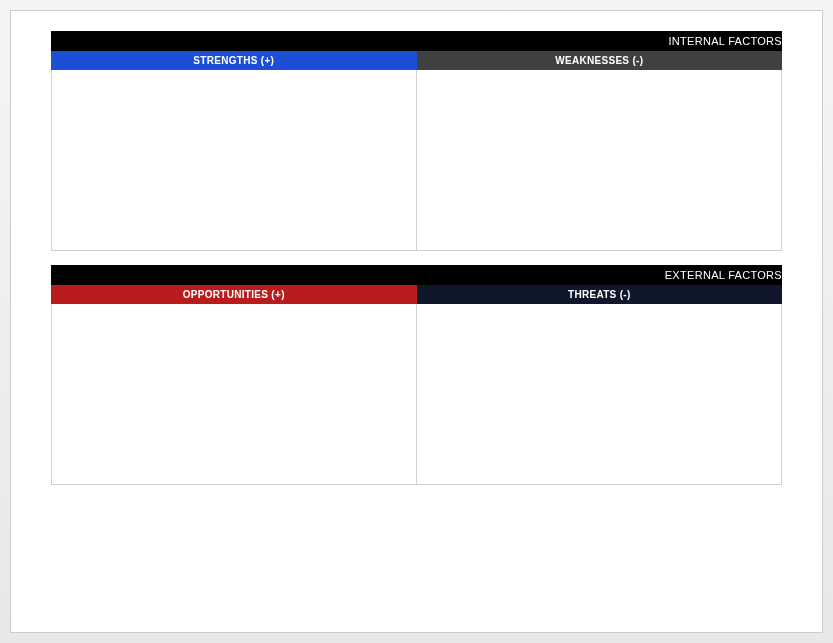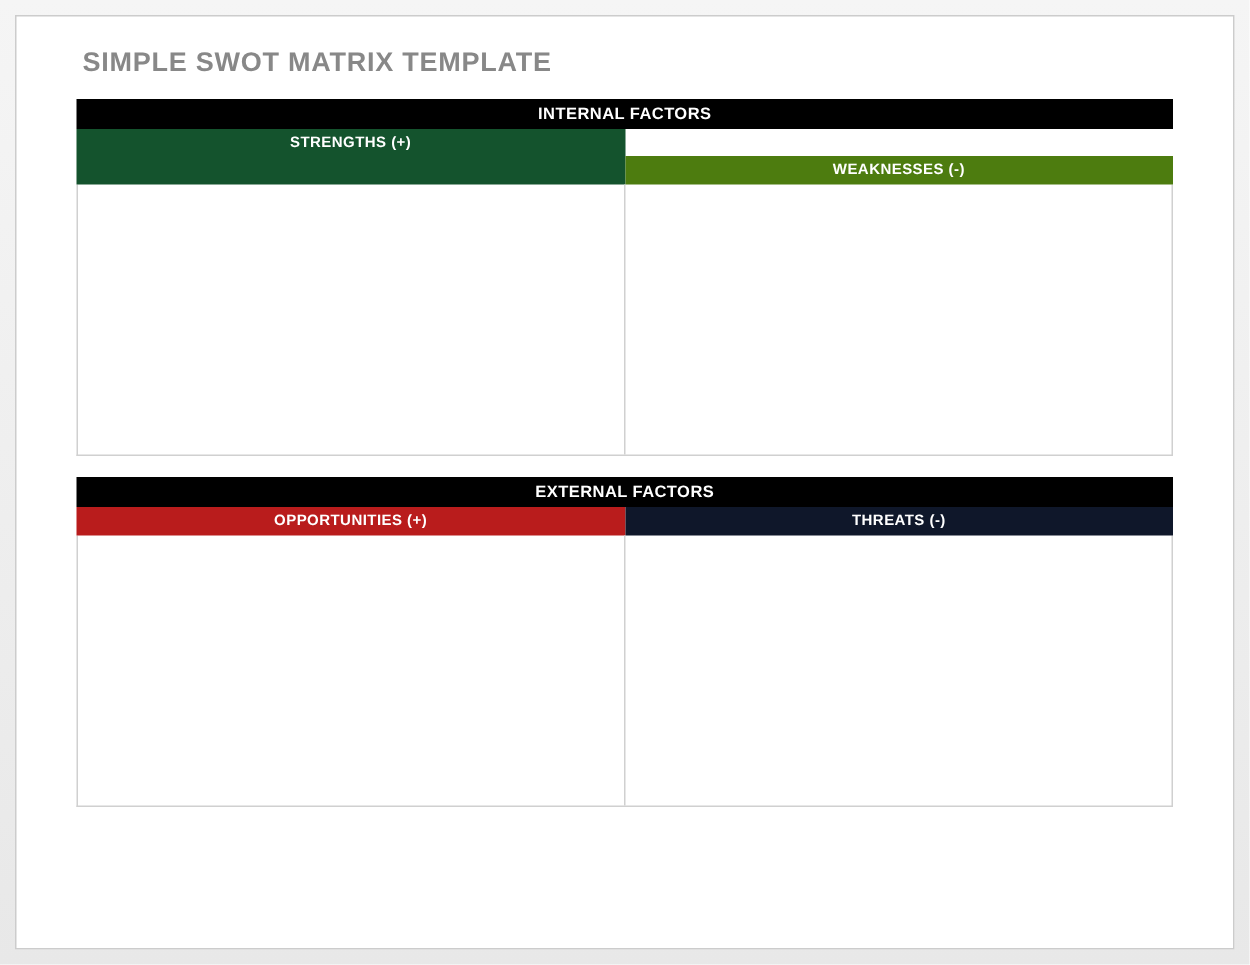--- a/index.html
+++ b/index.html
@@ -26,24 +26,24 @@
       font-size: 18px;
       font-weight: bold;
       letter-spacing: 0.5px;
       margin-bottom: 14px;
       margin-left: 4px;
     }
     .section {
       margin-bottom: 14px;
     }
     .section-header {
-      text-align: center;
+      text-align: right;
       color: #ffffff;
       font-size: 11px;
-      font-weight: bold;
+      font-weight: normal;
       padding: 4px 0;
       letter-spacing: 0.3px;
     }
     .internal-header {
       background: #000000;
     }
     .external-header {
       background: #000000;
     }
     .row {
@@ -52,25 +52,24 @@
     .col-header {
       flex: 1;
       text-align: center;
       color: #ffffff;
       font-size: 10px;
       font-weight: bold;
       padding: 4px 0;
       letter-spacing: 0.3px;
     }
     .strengths-header {
-      background: #14532d;
+      background: #1d4ed8;
     }
     .weaknesses-header {
-      background: #4d7c0f;
-      margin-top: 18px;
+      background: #404040;
     }
     .opportunities-header {
       background: #b91c1c;
     }
     .threats-header {
       background: #0f172a;
     }
     .content-row {
       display: flex;
       border: 1px solid #d0d0d0;
@@ -82,21 +81,20 @@
       padding: 8px;
     }
     .content-cell:first-child {
       border-right: 1px solid #d0d0d0;
     }
   </style>
 </head>
 <body>
 
 <div class="document">
-  <h1 class="title">SIMPLE SWOT MATRIX TEMPLATE</h1>
 
   <div class="section">
     <div class="section-header internal-header">INTERNAL FACTORS</div>
     <div class="row">
       <div class="col-header strengths-header">STRENGTHS (+)</div>
       <div class="col-header weaknesses-header">WEAKNESSES (-)</div>
     </div>
     <div class="content-row">
       <div class="content-cell"></div>
       <div class="content-cell"></div>

